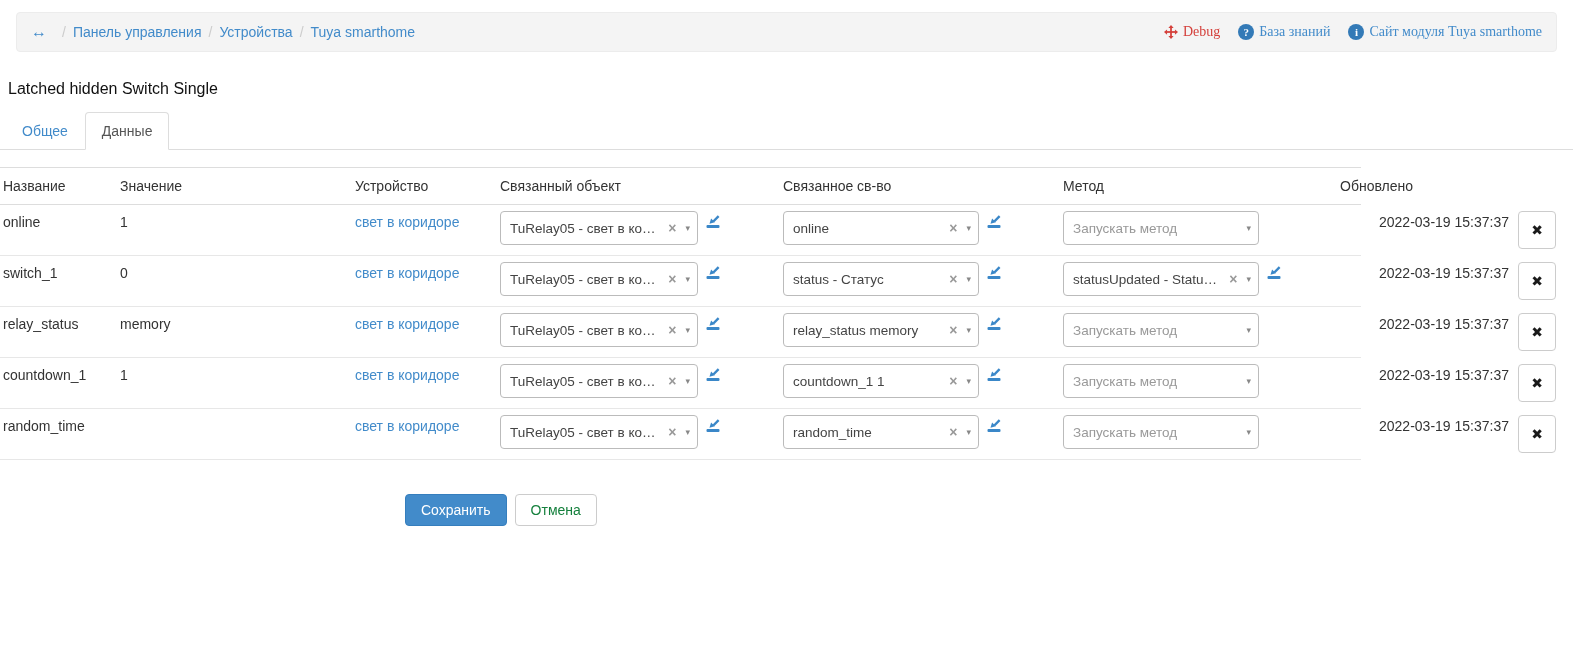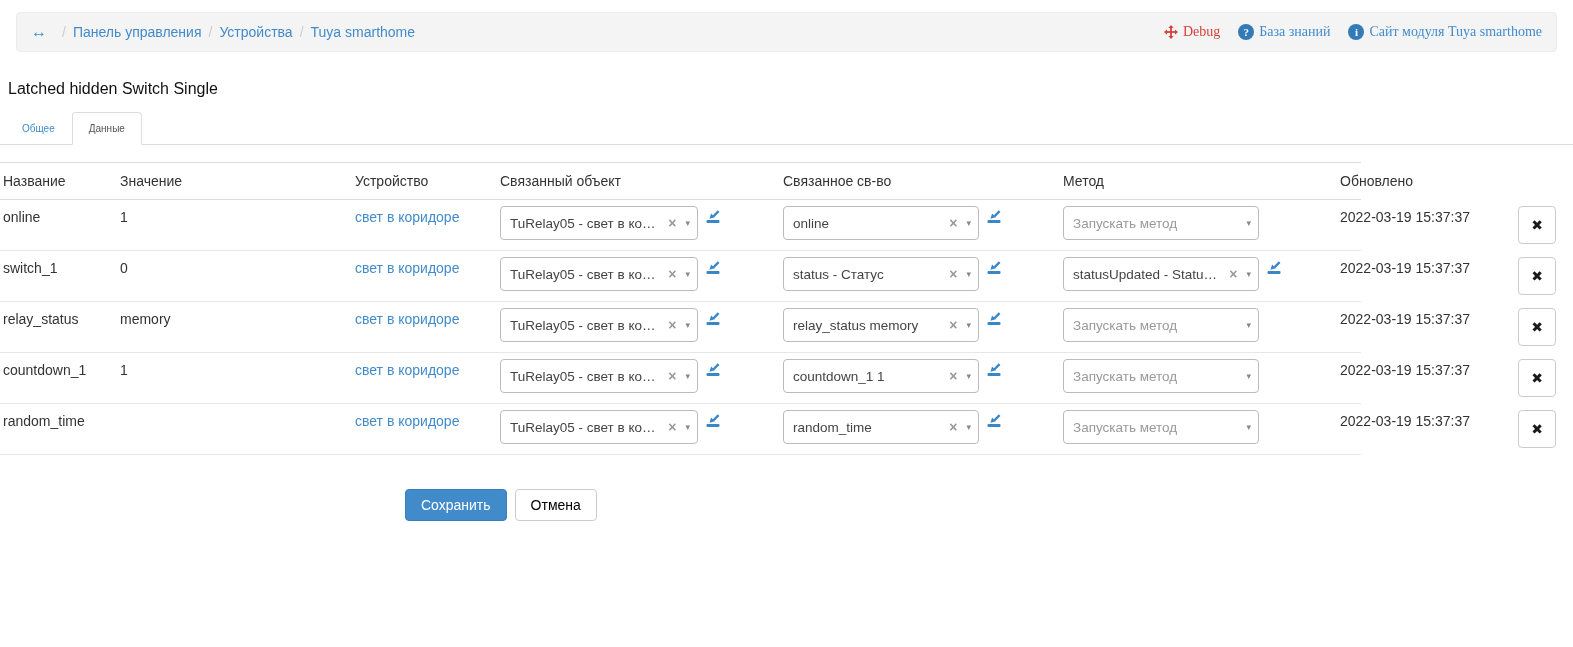--- a/index.html
+++ b/index.html
@@ -36,21 +36,21 @@
     width:16px; height:16px; border-radius:50%;
     background:#337ab7; color:#fff; font-size:11px; font-weight:bold;
     display:inline-flex; align-items:center; justify-content:center;
     line-height:1;
   }
 
   
   .page-title { font-size:16px; font-weight:500; color:#111; margin:28px 0 0 8px; }
   .tabs { margin-top:14px; padding-left:5px; border-bottom:1px solid #ddd; display:flex; }
   .tab {
-    padding:10px 16px; font-size:10px; margin-bottom:-1px;
+    padding:10px 16px; font-size:14px; margin-bottom:-1px;
     border:1px solid transparent; border-radius:4px 4px 0 0;text-align:right;
   }
   .tab.inactive { color:#428bca; }
   .tab.active {
     color:#555; background:#fff;
     border-color:#ddd #ddd transparent #ddd;
   }
 
   
   .tbl { margin-top:17px; width:1361px; }
@@ -63,21 +63,21 @@
   .tr.head {
     border-top:1px solid #ddd;
     border-bottom:1px solid #ddd;
     color:#333;
   }
   .tr.head > div { padding:10px 8px 10px 0; font-weight:normal; }
   .tr.row { border-bottom:1px solid #e7e7e7; min-height:51px; }
   .tr.row > div { padding-top:9px; padding-right:8px; }
   .cell-sel { padding-top:6px !important; display:flex; align-items:flex-start; }
   .dev-link { color:#428bca; }
-  .upd { color:#333; }
+  .upd { color:#333;margin-left:39px; }
 
   
   .sel {
     height:34px; border:1px solid #bbb; border-radius:4px; background:#fff;
     display:inline-flex; align-items:center; padding:0 7px 0 9px;
     cursor:pointer; color:#444; font-size:13.5px;
     white-space:nowrap; overflow:hidden;
   }
   .sel .txt { flex:1 1 auto; overflow:hidden; text-overflow:ellipsis; }
   .sel .txt.ph { color:#999; }
@@ -95,21 +95,21 @@
     color:#1a1a1a; font-weight:bold; font-size:14px;
     display:inline-flex; align-items:center; justify-content:center;
     cursor:pointer;
   }
   .cell-del { padding-top:6px !important; }
 
   
   .actions { margin:34px 0 0 405px; display:flex; gap:8px;align-items:center; }
   .btn { font-size:14px; border-radius:4px; padding:7px 15px; cursor:pointer; font-family:inherit; }
   .btn-primary { background:#428bca; border:1px solid #357ebd; color:#fff; }
-  .btn-default { background:#fff; border:1px solid #ccc; color:#000000; }
+  .btn-default { background:#fff; border:1px solid #ccc; color:#15803d; }
 </style>
 </head>
 <body>
 
 <div class="crumb-bar">
   <span class="crumb-arrows">↔</span>
   <span class="crumb-sep">/</span>
   <a class="crumb-link">Панель управления</a>
   <span class="crumb-sep">/</span>
   <a class="crumb-link">Устройства</a>

